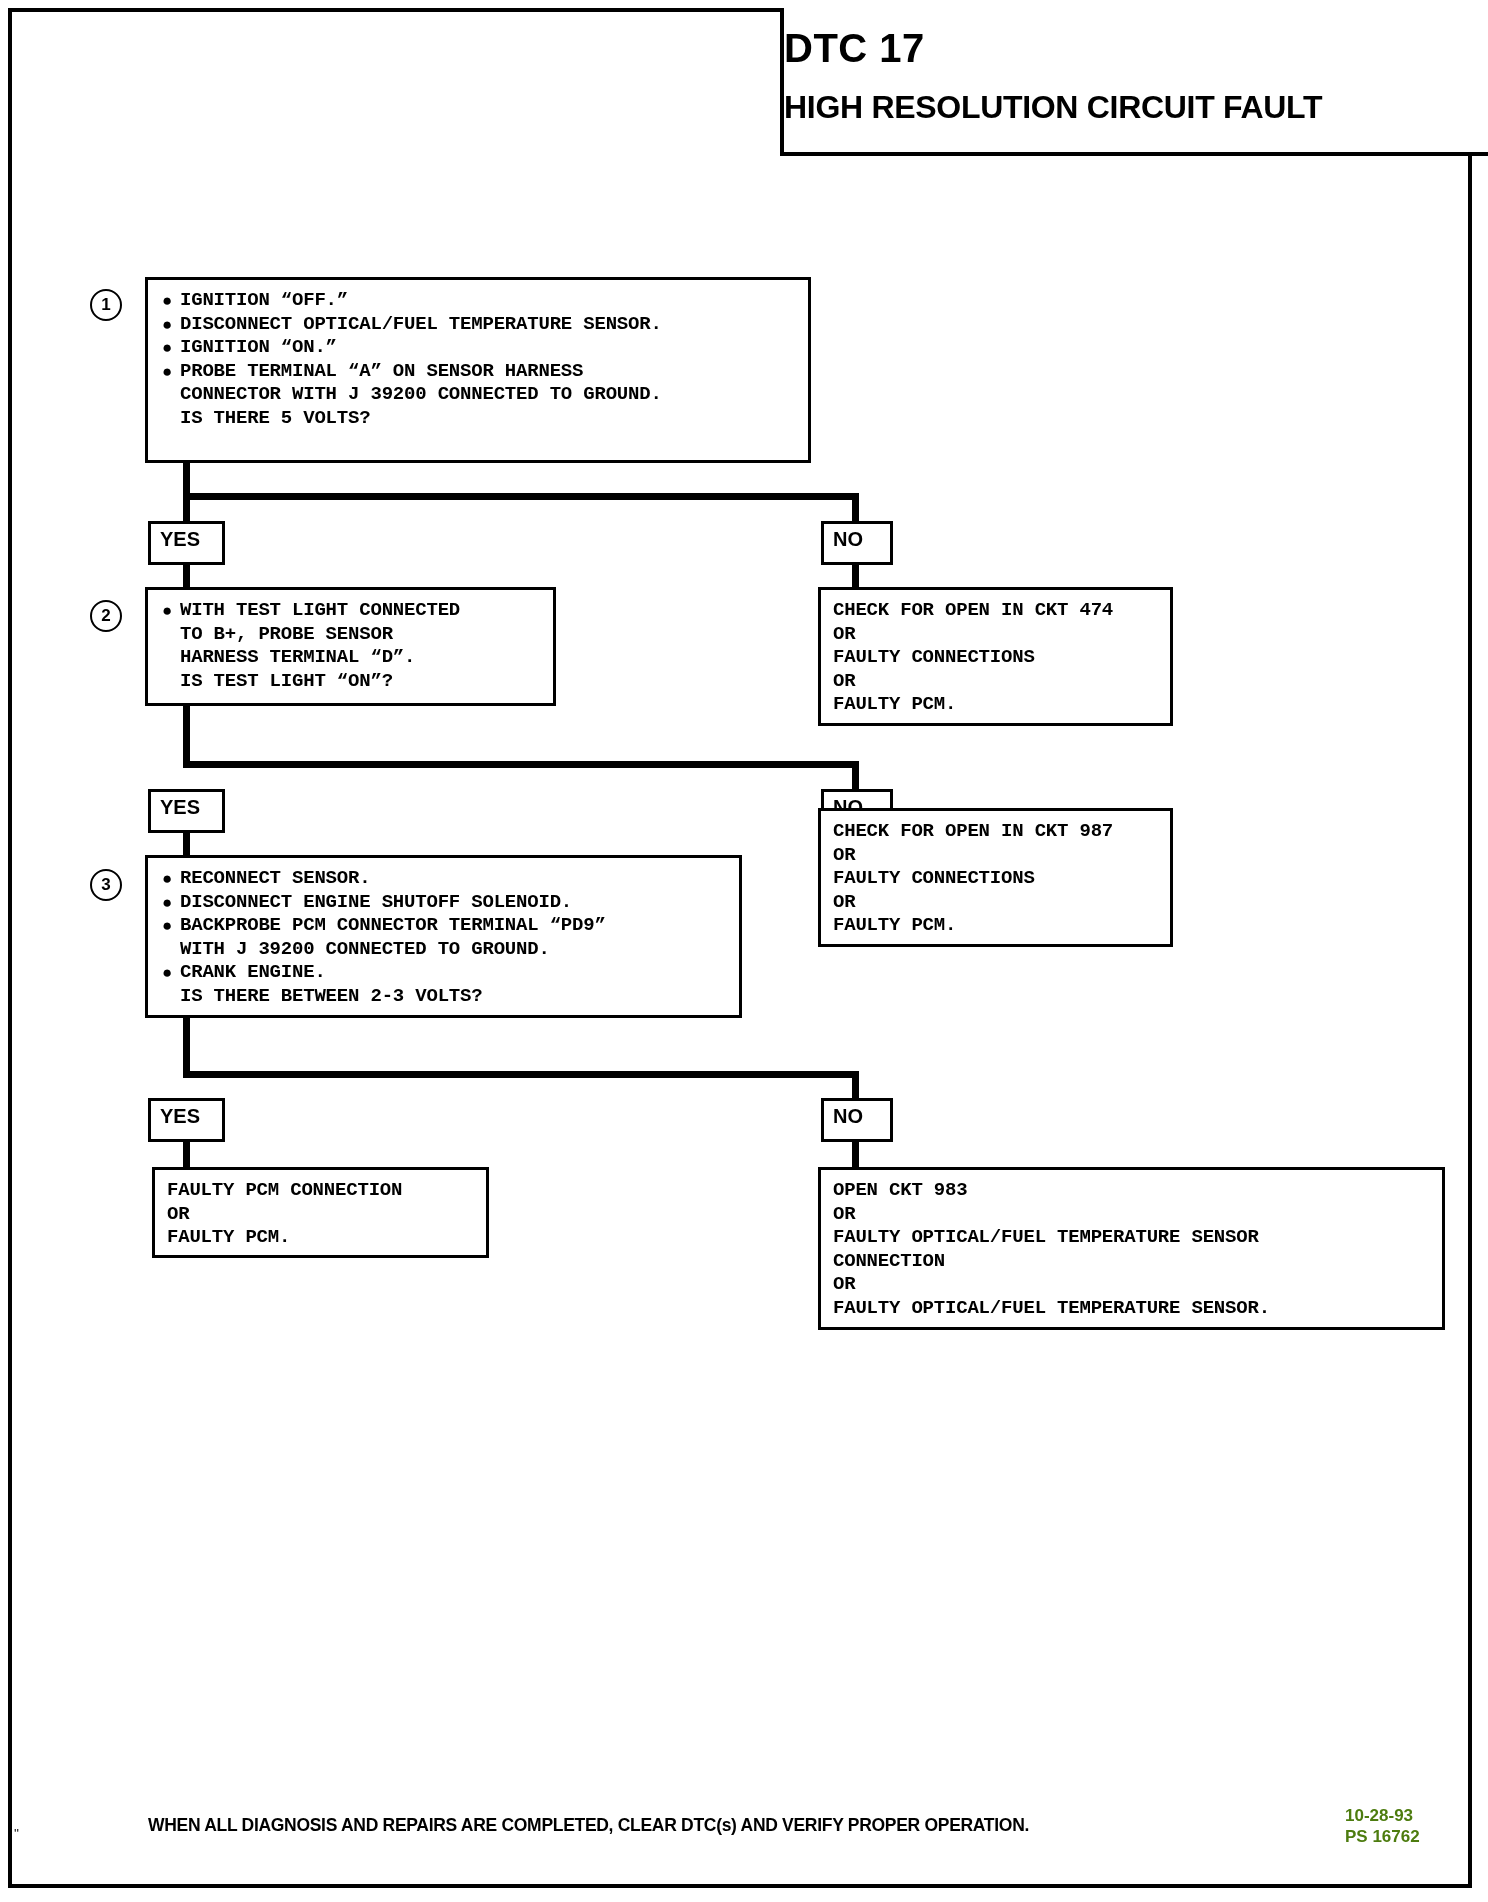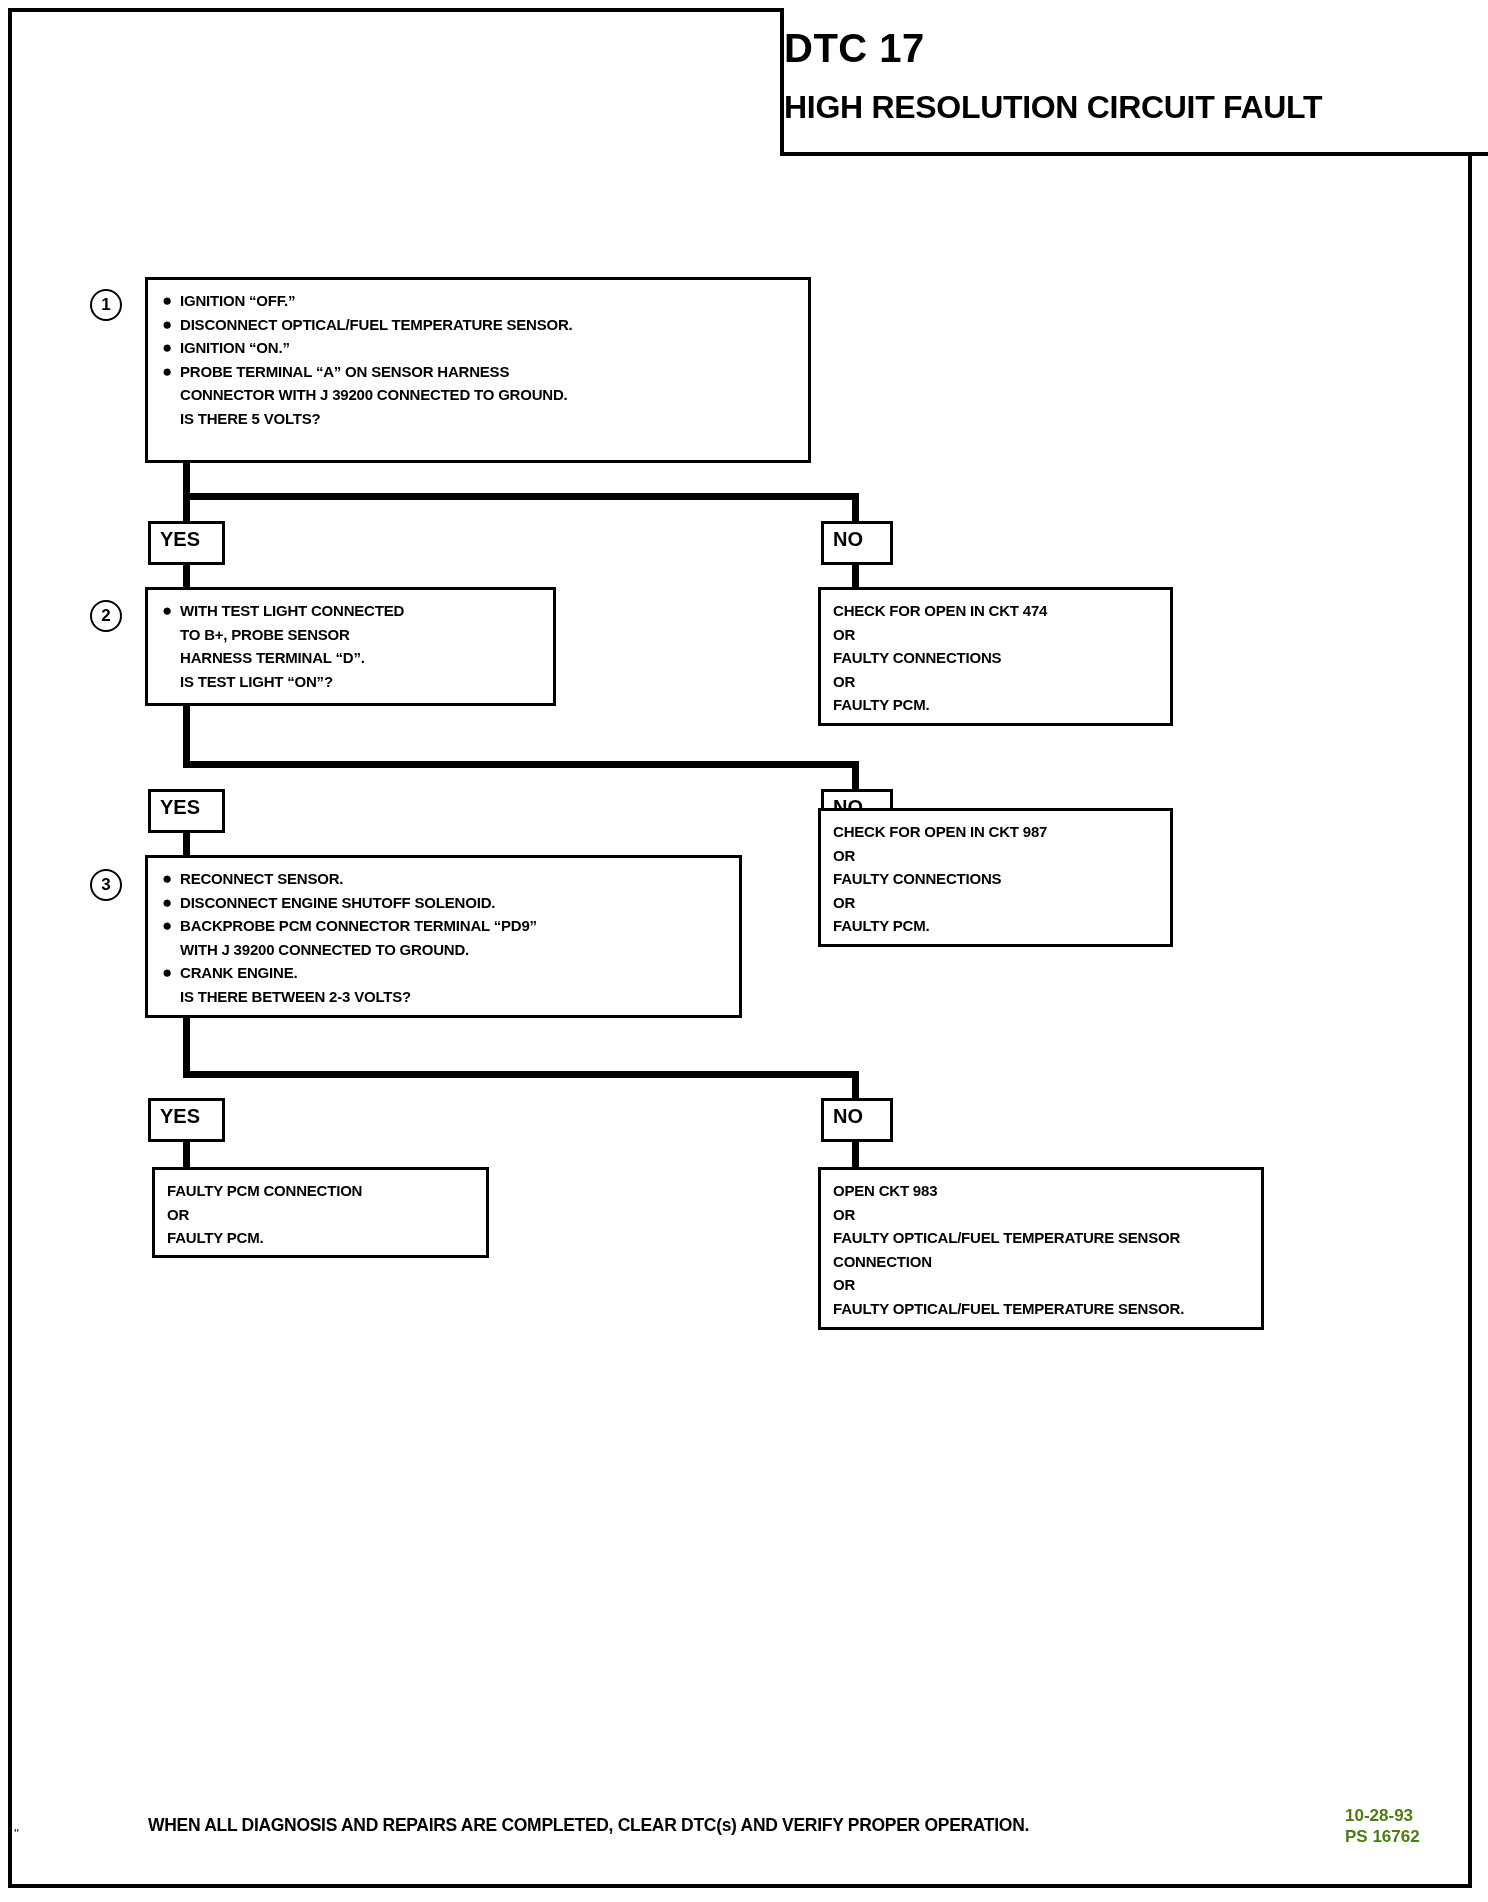--- a/index.html
+++ b/index.html
@@ -65,25 +65,26 @@
     border: 3px solid #000;
     box-sizing: border-box;
     background: #fff;
     color: #000;
   }
   .box-inner {
     padding: 9px 10px 8px 12px;
   }
 
   .line-txt {
-    font-size: 15px;
+    font-size: 19px;
     font-weight: bold;
     line-height: 23.5px;
     letter-spacing: -0.2px;
     white-space: nowrap;
+    font-family: Liberation Mono, monospace;
   }
 
   
   .bullet-row {
     display: flex;
     align-items: flex-start;
   }
   .bullet-dot {
     width: 18px;
     min-width: 18px;
@@ -311,21 +312,21 @@
   <div class="conn" style="left:852px; top:1140px; width:7px; height:32px;"></div>
 
   <div class="box" style="left:152px; top:1167px; width:337px; height:91px;">
     <div class="box-inner">
       <div class="line-txt">FAULTY PCM CONNECTION</div>
       <div class="line-txt">OR</div>
       <div class="line-txt">FAULTY PCM.</div>
     </div>
   </div>
 
-  <div class="box" style="left:818px; top:1167px; width:446px; height:163px;">
+  <div class="box" style="left:818px; top:1167px; width:627px; height:163px;">
     <div class="box-inner">
       <div class="line-txt">OPEN CKT 983</div>
       <div class="line-txt">OR</div>
       <div class="line-txt">FAULTY OPTICAL/FUEL TEMPERATURE SENSOR</div>
       <div class="line-txt">CONNECTION</div>
       <div class="line-txt">OR</div>
       <div class="line-txt">FAULTY OPTICAL/FUEL TEMPERATURE SENSOR.</div>
     </div>
   </div>
 

